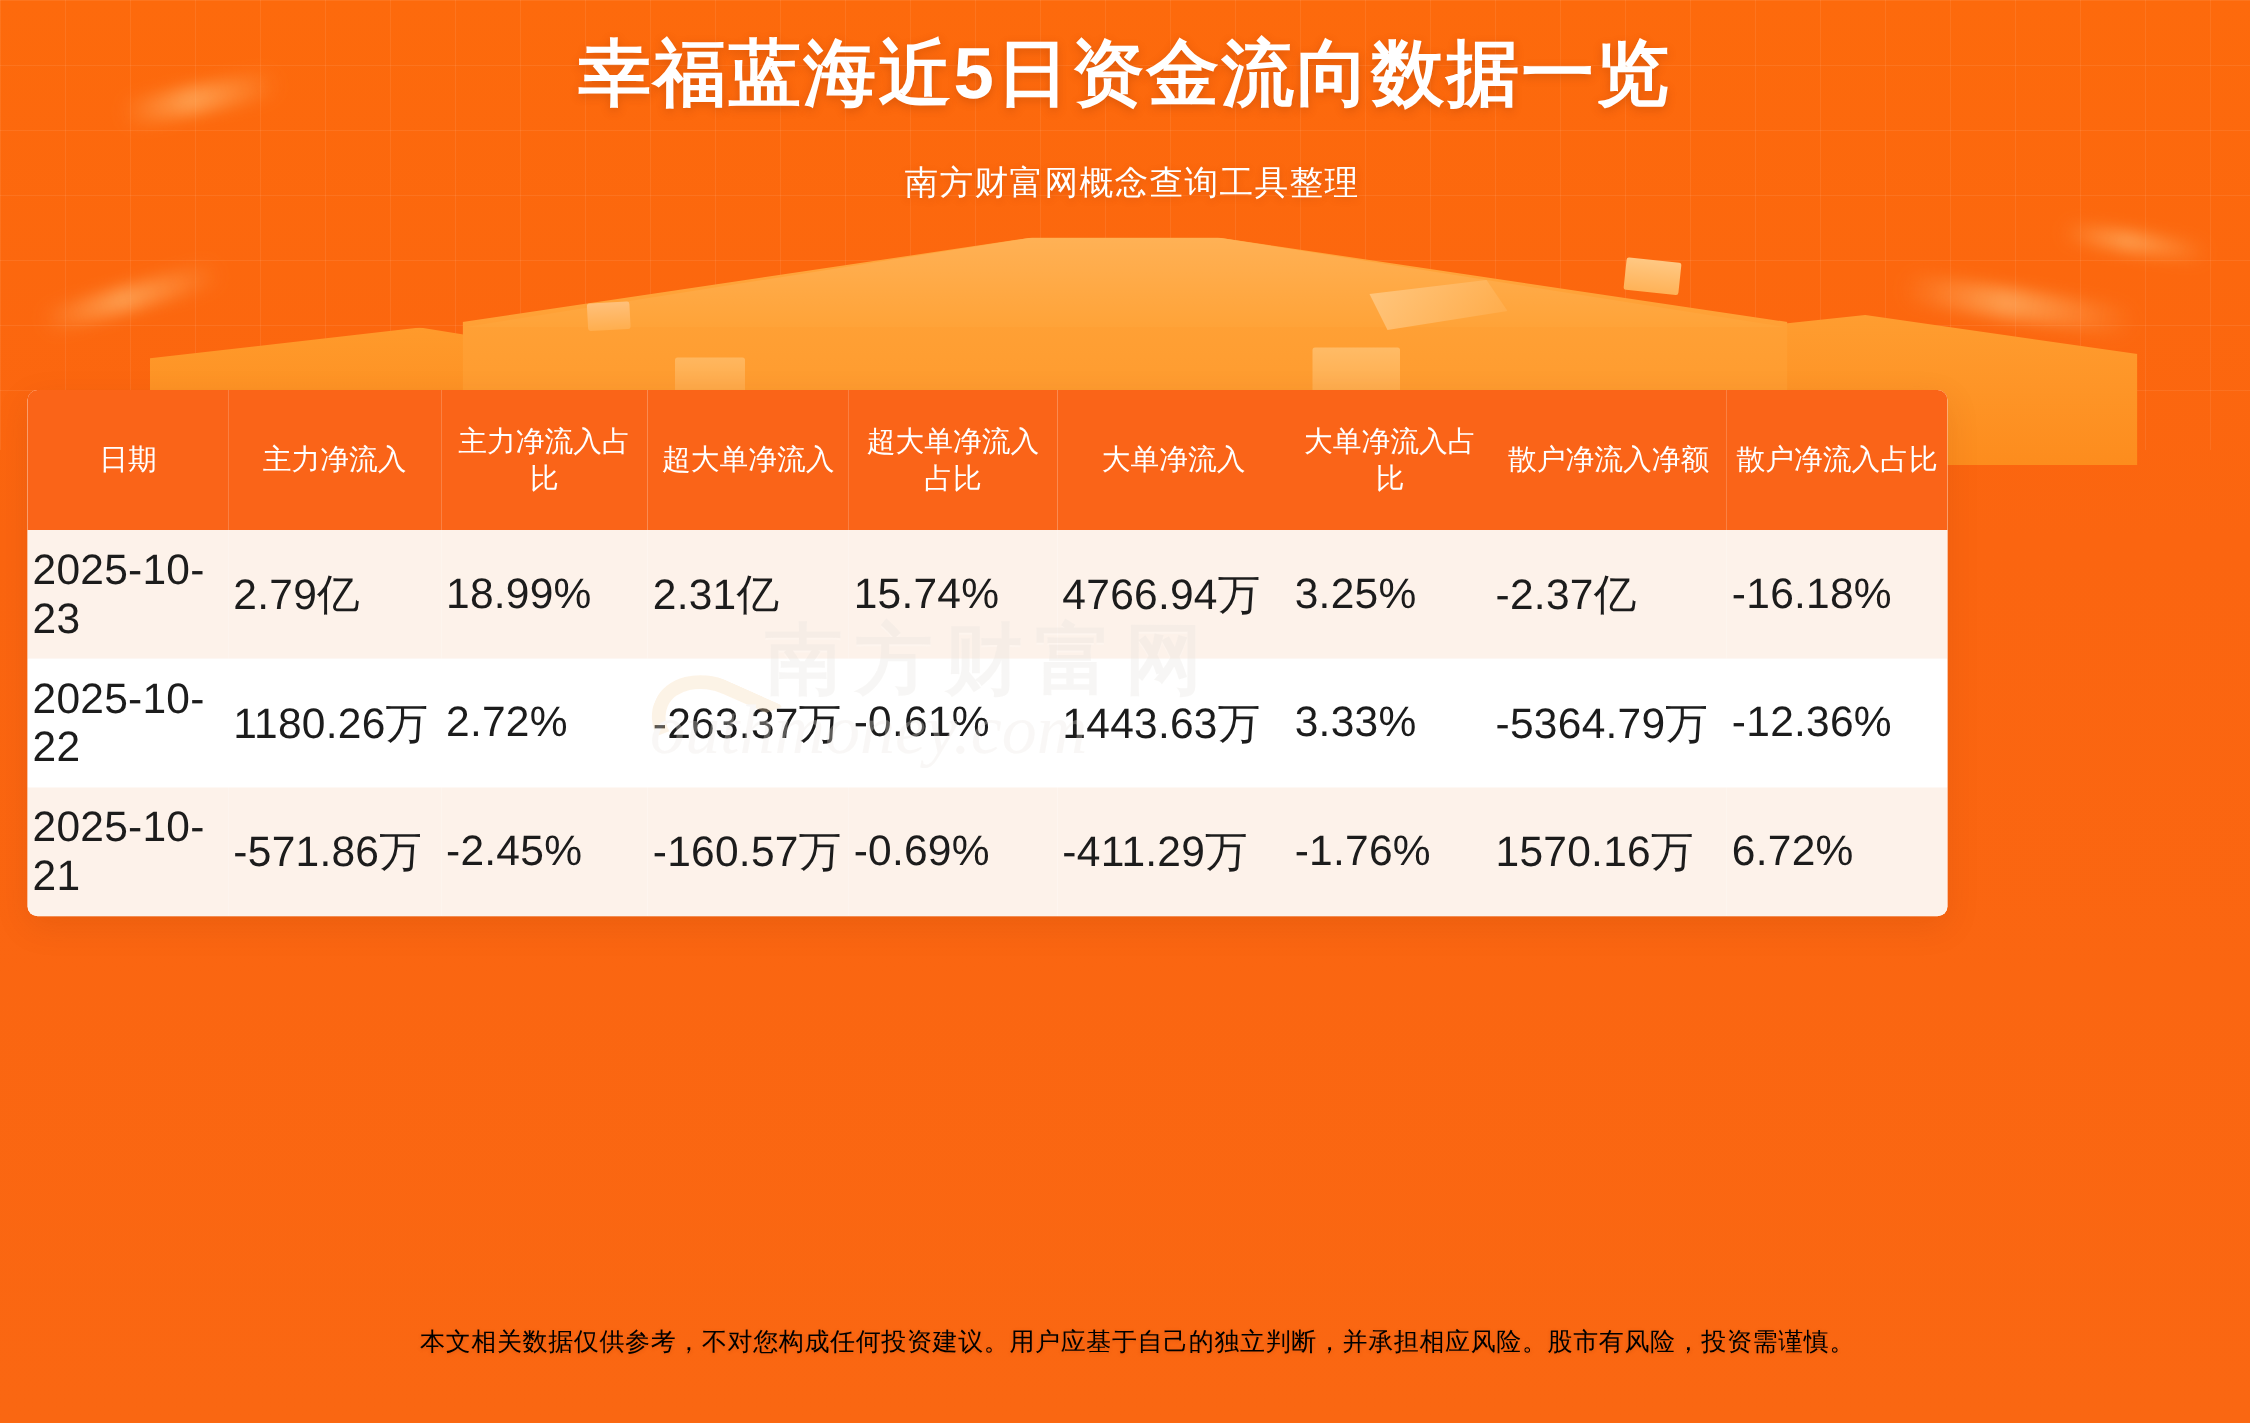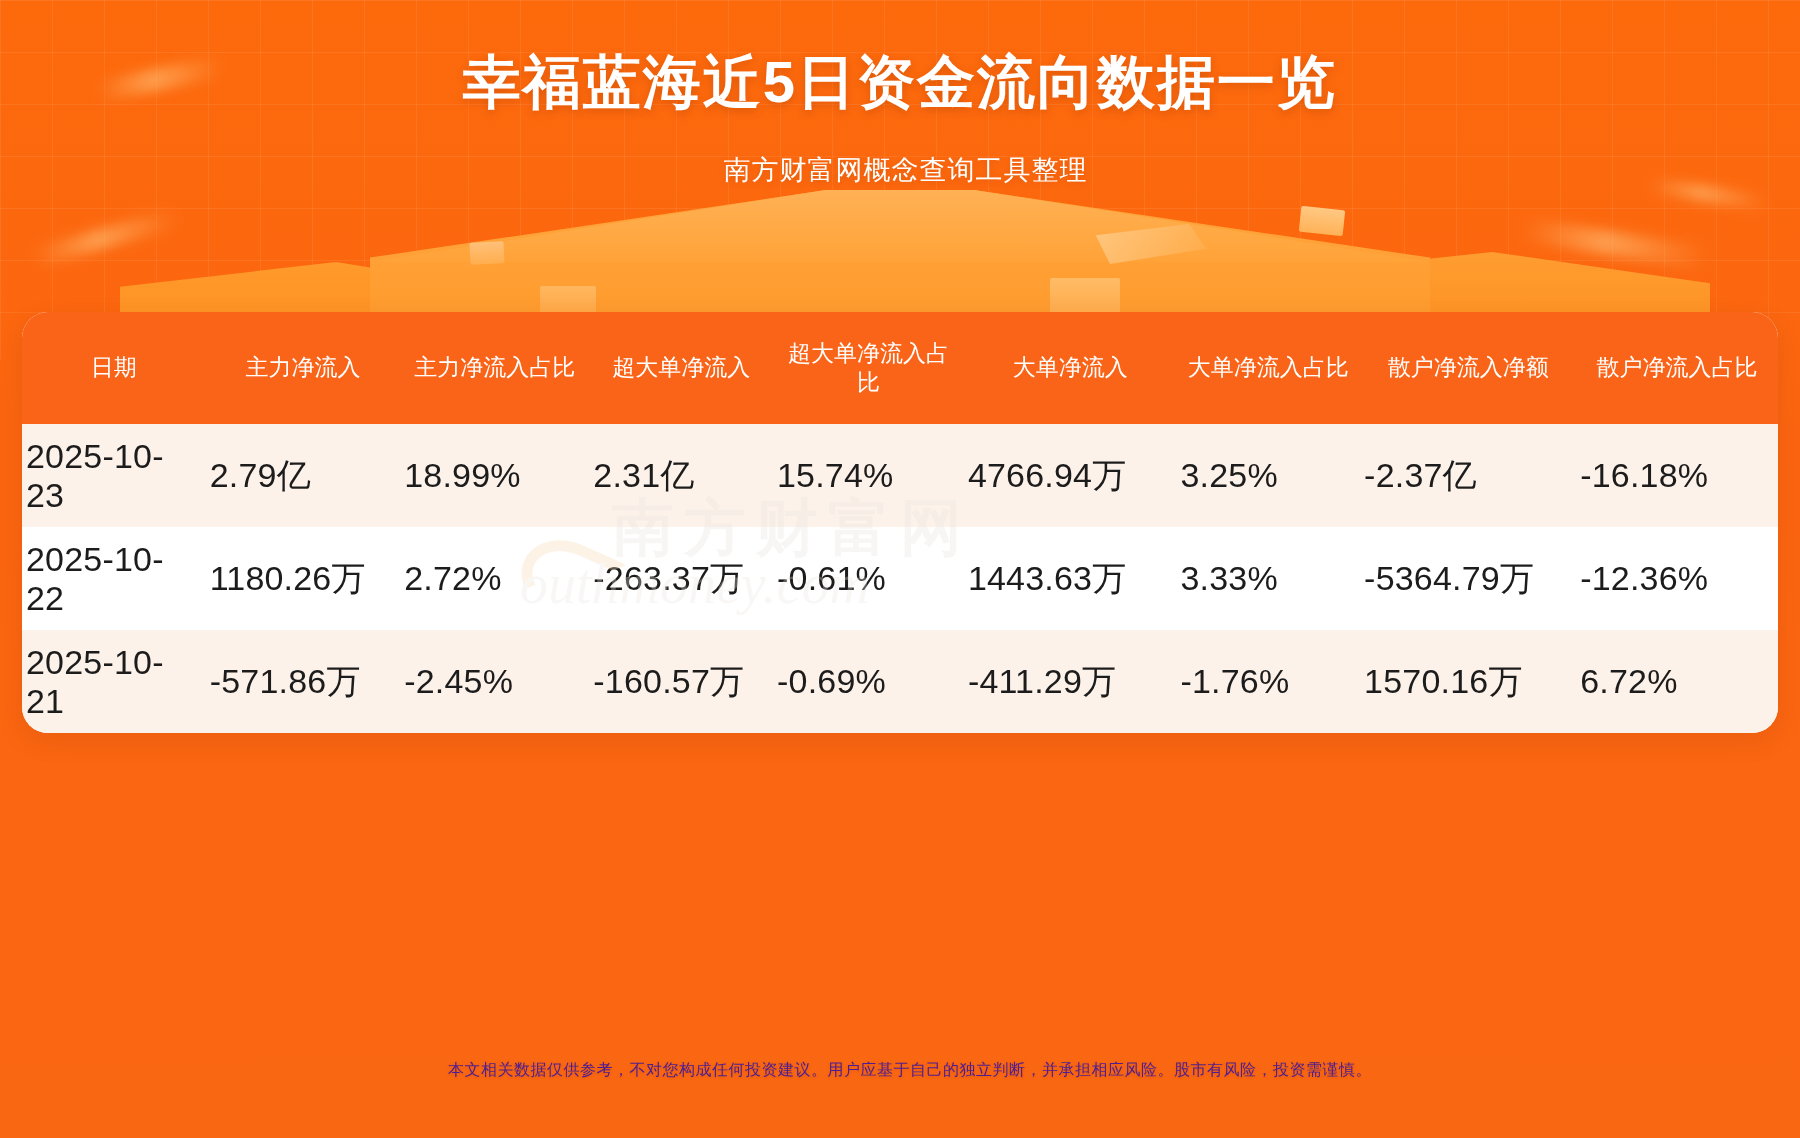--- a/index.html
+++ b/index.html
@@ -101,21 +101,21 @@
     left: 1086px; top: 34px; width: 120px; height: 40px;
     background: linear-gradient(120deg, rgba(255,205,140,.85) 0%, rgba(255,175,80,.6) 100%);
     clip-path: polygon(8% 28%, 86% 0%, 100% 62%, 20% 100%);
   }
 
   
   #hero { position: absolute; left: 0; right: 0; top: 0; }
 
   #page-title {
     text-align: center;
-    margin-top: 44px;
+    margin-top: 20px;
     color: #ffffff;
     font-size: 58px;
     font-weight: bold;
     letter-spacing: 2px;
     text-shadow: 0 3px 8px rgba(150,50,0,.30);
   }
 
   #page-subtitle {
     text-align: center;
     margin-top: 30px;
@@ -124,23 +124,23 @@
     letter-spacing: 1px;
     text-shadow: 0 2px 6px rgba(150,50,0,.25);
     padding-left: 11px;
   }
 
   
   #table-card {
     position: absolute;
     left: 22px;
     top: 312px;
-    width: 1756px;
+    width: 1536px;
     background: #ffffff;
-    border-radius: 26px;
+    border-radius: 8px;
     overflow: hidden;
     box-shadow: 0 8px 26px rgba(120,40,0,.12);
   }
 
   table {
     width: 100%;
     border-collapse: collapse;
     table-layout: fixed;
   }
 
@@ -219,22 +219,22 @@
     border-radius: 50% 6% 50% 50%;
     transform: rotate(24deg);
   }
 
   
   #footer-note {
     position: absolute;
     left: 0; right: 0;
     top: 1060px;
     text-align: center;
-    color: #4c1d95;
-    font-size: 16px;
+    color: #000000;
+    font-size: 20px;
     letter-spacing: .5px;
     text-shadow: 0 1px 3px rgba(150,50,0,.25);
     padding-left: 20px;
   }
 </style>
 </head>
 <body>
 
 <div id="bg-wrap">
   <div id="bg-grid"></div>

